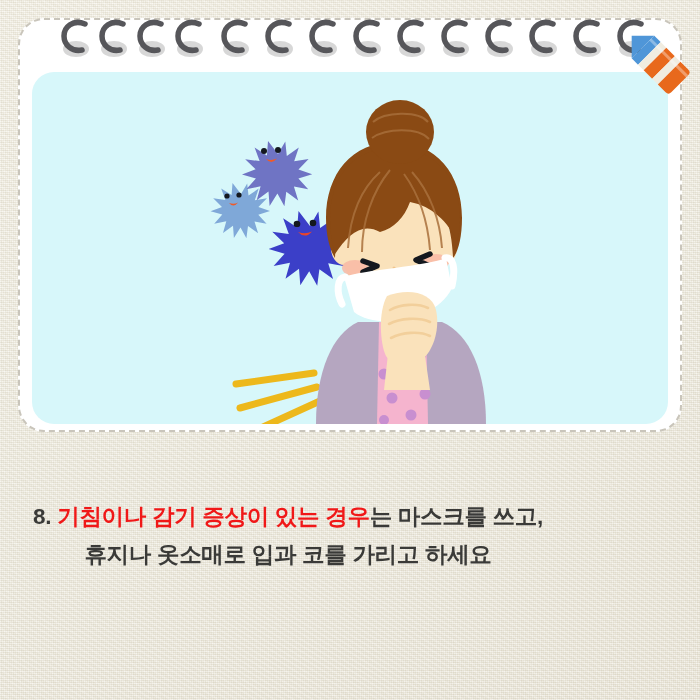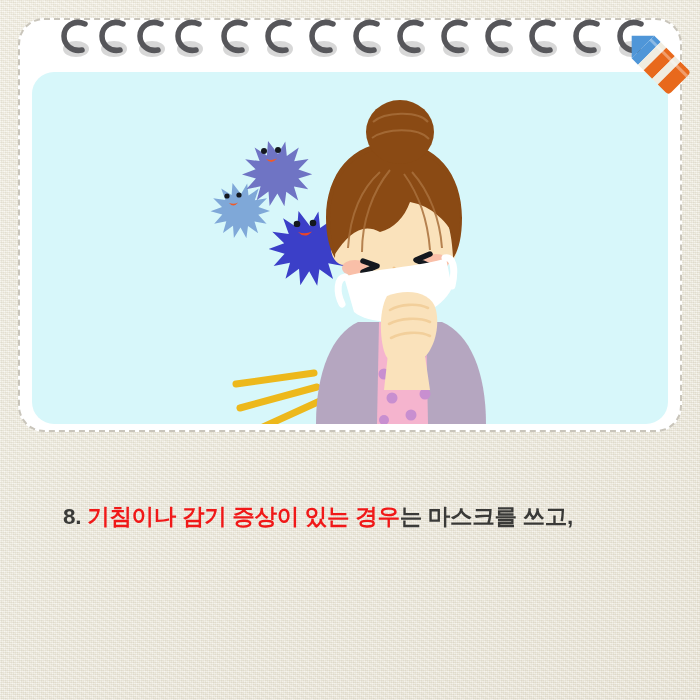--- a/index.html
+++ b/index.html
@@ -89,21 +89,20 @@
   }
 
   
   #caption-block {
     position: absolute;
     left: 0;
     top: 498px;
     width: 576px;
     text-align: center;
     z-index: 4;
-    margin-left: 30px;
   }
   .caption-line {
     font-family: "Liberation Sans", sans-serif;
     font-weight: bold;
     font-size: 22.5px;
     line-height: 38px;
     color: #3a3a38;
     letter-spacing: -0.3px;
     white-space: nowrap;
   }
@@ -309,13 +308,14 @@
     <path d="M63,27 L74,27 A4,4 0 0 1 78,31 L78,55 A4,4 0 0 1 74,59 L63,59 Z" fill="#e8691c"></path>
 
     <rect x="26" y="31" width="52" height="3" fill="#ffffff" opacity="0.35"></rect>
   </g>
 </svg>
 
 <div id="caption-block">
   <div class="caption-line">
     <span class="num">8.</span><span>&nbsp;</span><span class="hl">기침이나 감기 증상이 있는 경우</span><span>는 마스크를 쓰고,</span>
   </div>
+  <div class="caption-line">휴지나 옷소매로 입과 코를 가리고 하세요</div>
 </div>
 
 </body></html>

